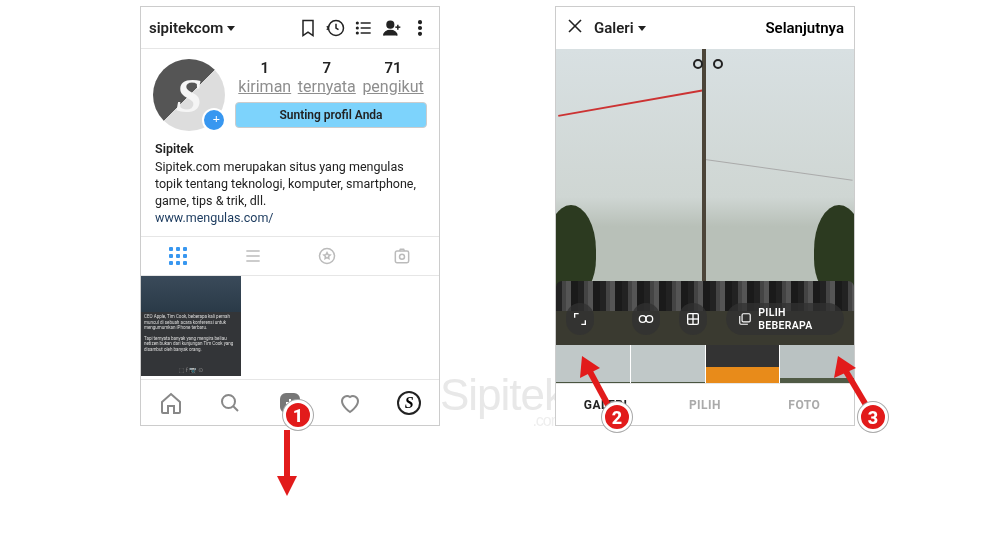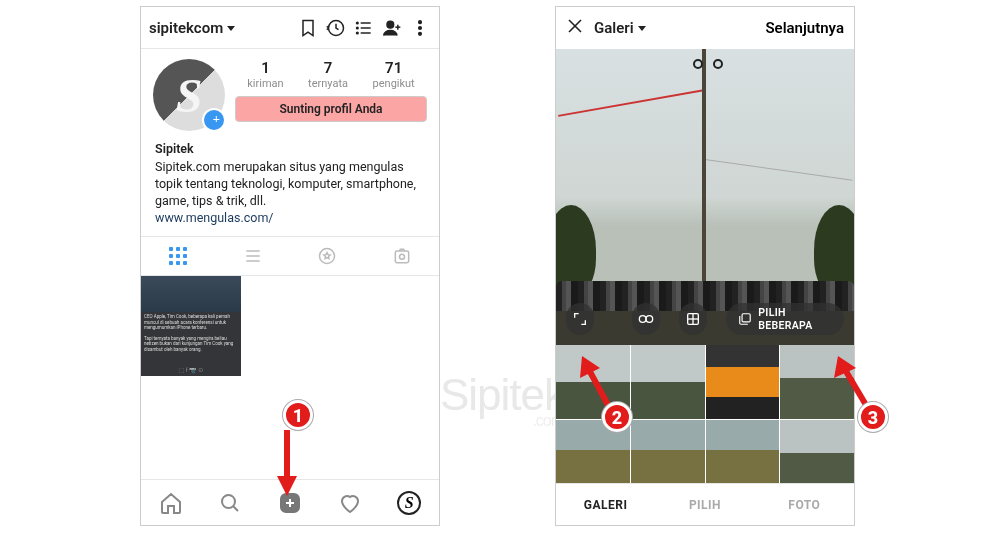--- a/index.html
+++ b/index.html
@@ -7,21 +7,21 @@
     font-family: -apple-system, BlinkMacSystemFont, "Segoe UI", Roboto, Helvetica, Arial, sans-serif;
     background: #fff;
     width: 1000px;
     height: 534px;
     position: relative;
     overflow: hidden;
   }
   .phone {
     position: absolute;
     width: 300px;
-    height: 520px;
+    height: 420px;
     border: 1px solid #ccc;
     background: #fff;
     display: flex;
     flex-direction: column;
     top: 6px;
   }
   .phone-left { left: 140px; }
   .phone-right { left: 555px; }
 
   
@@ -81,30 +81,30 @@
     position: absolute;
     right: 5px; bottom: 4px;
     color: #fff;
     font-size: 13px;
     font-weight: 700;
     z-index: 2;
   }
   .stats-box { flex: 1; display: flex; flex-direction: column; gap: 6px; }
   .stats { display: flex; justify-content: space-around; text-align: center; }
   .stat .num { font-weight: 600; font-size: 15px; color: #222; }
-  .stat .lab { font-size: 11px; color: #8e8e8e; }
+  .stat .lab { font-size: 16px; color: #8e8e8e; text-decoration: underline; }
   .edit-btn {
     border: 1px solid #ccc;
     border-radius: 4px;
     font-size: 12px;
     font-weight: 600;
     color: #222;
     text-align: center;
     padding: 5px 0;
-    background: #fca5a5;
+    background: #7dd3fc;
   }
   .bio { padding: 4px 14px 10px 14px; font-size: 12.5px; color: #222; line-height: 1.35; }
   .bio .name { font-weight: 600; margin-bottom: 1px; }
   .bio .link { color: #1b3a5e; }
 
   .tabs {
     display: flex;
     border-top: 1px solid #e6e6e6;
     border-bottom: 1px solid #e6e6e6;
     height: 40px;

